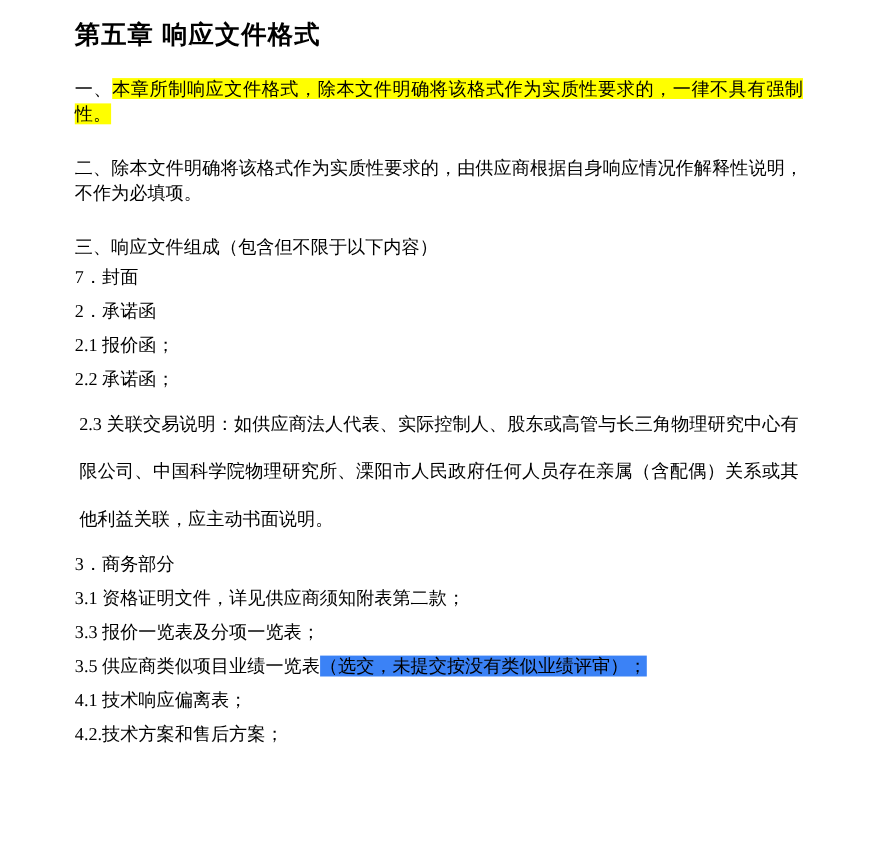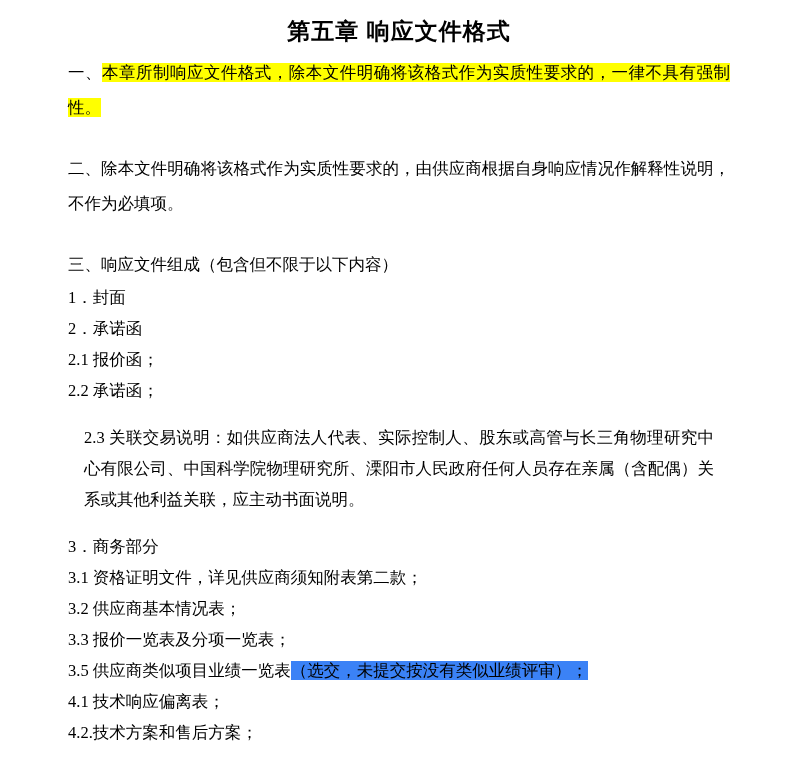--- a/index.html
+++ b/index.html
@@ -15,51 +15,51 @@
     overflow: hidden;
   }
   .page {
     position: relative;
     width: 798px;
     height: 772px;
     box-sizing: border-box;
     padding: 0 68px 0 68px;
   }
   .doc-title {
-    text-align: center;
+    text-align: left;
     font-size: 23px;
     font-weight: bold;
     letter-spacing: 1px;
     margin-top: 16px;
-    margin-bottom: 8px;
+    margin-bottom: 22px;
     font-family: "Liberation Sans", "DejaVu Sans", sans-serif;
   }
   .para {
     font-size: 16.5px;
-    line-height: 35px;
+    line-height: 23px;
     text-align: justify;
     margin: 0;
   }
   .gap-md { height: 26px; }
   .hl {
     background: #ffff00;
   }
   .hl-inline {
     background: #3b82f6;
   }
   .list-line {
     font-size: 16.5px;
     line-height: 31px;
     margin: 0;
     white-space: nowrap;
   }
   .wrap-line {
     font-size: 16.5px;
-    line-height: 31px;
-    margin: 16px;
+    line-height: 43px;
+    margin: 4px;
     text-align: justify;
   }
 </style>
 </head>
 <body>
 
 <div class="page">
 
   <div class="doc-title">第五章  响应文件格式</div>
 
@@ -68,28 +68,27 @@
   </p>
 
   <div class="gap-md"></div>
 
   <p class="para">二、除本文件明确将该格式作为实质性要求的，由供应商根据自身响应情况作解释性说明，不作为必填项。</p>
 
   <div class="gap-md"></div>
 
   <p class="para">三、响应文件组成（包含但不限于以下内容）</p>
 
-  <p class="list-line">1．封面</p>
+  <p class="list-line">7．封面</p>
   <p class="list-line">2．承诺函</p>
   <p class="list-line">2.1 报价函；</p>
   <p class="list-line">2.2 承诺函；</p>
   <p class="wrap-line">2.3 关联交易说明：如供应商法人代表、实际控制人、股东或高管与长三角物理研究中心有限公司、中国科学院物理研究所、溧阳市人民政府任何人员存在亲属（含配偶）关系或其他利益关联，应主动书面说明。</p>
   <p class="list-line">3．商务部分</p>
   <p class="list-line">3.1 资格证明文件，详见供应商须知附表第二款；</p>
-  <p class="list-line">3.2 供应商基本情况表；</p>
   <p class="list-line">3.3 报价一览表及分项一览表；</p>
   <p class="list-line">
     <span>3.5 供应商类似项目业绩一览表</span><span class="hl-inline">（选交，未提交按没有类似业绩评审）；</span>
   </p>
   <p class="list-line">4.1 技术响应偏离表；</p>
   <p class="list-line">4.2.技术方案和售后方案；</p>
 
 </div>
 
 </body></html>

